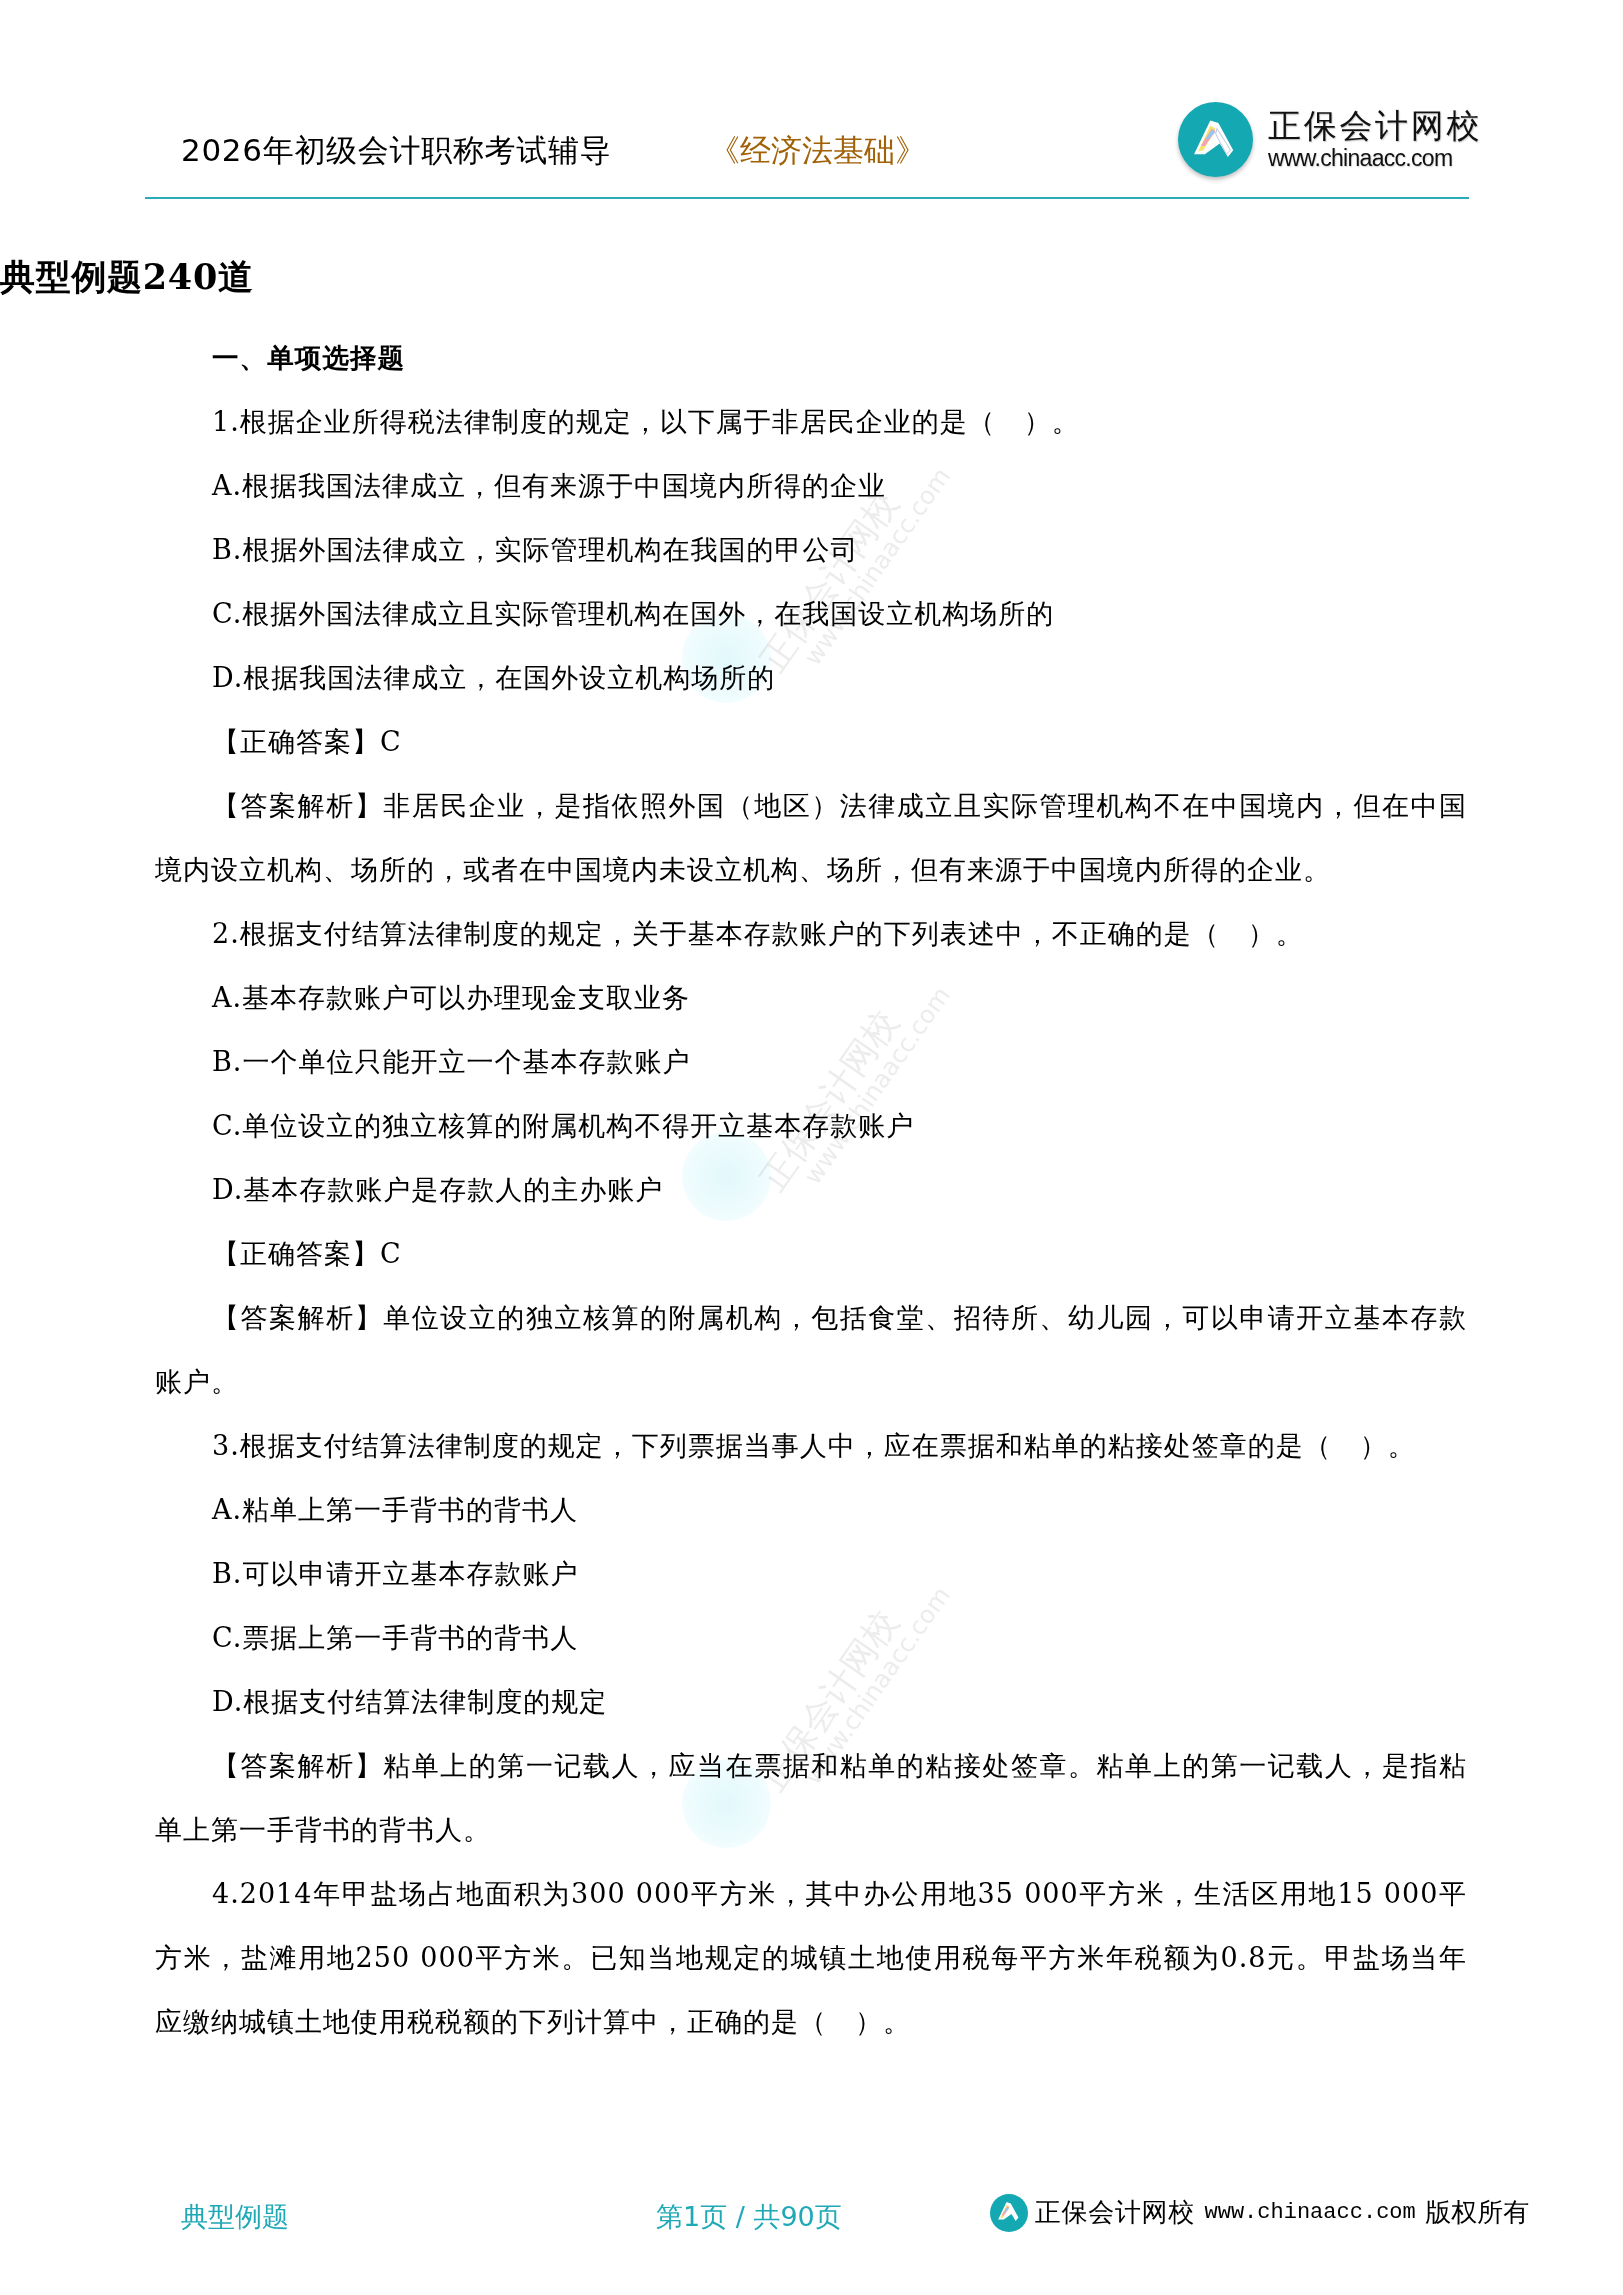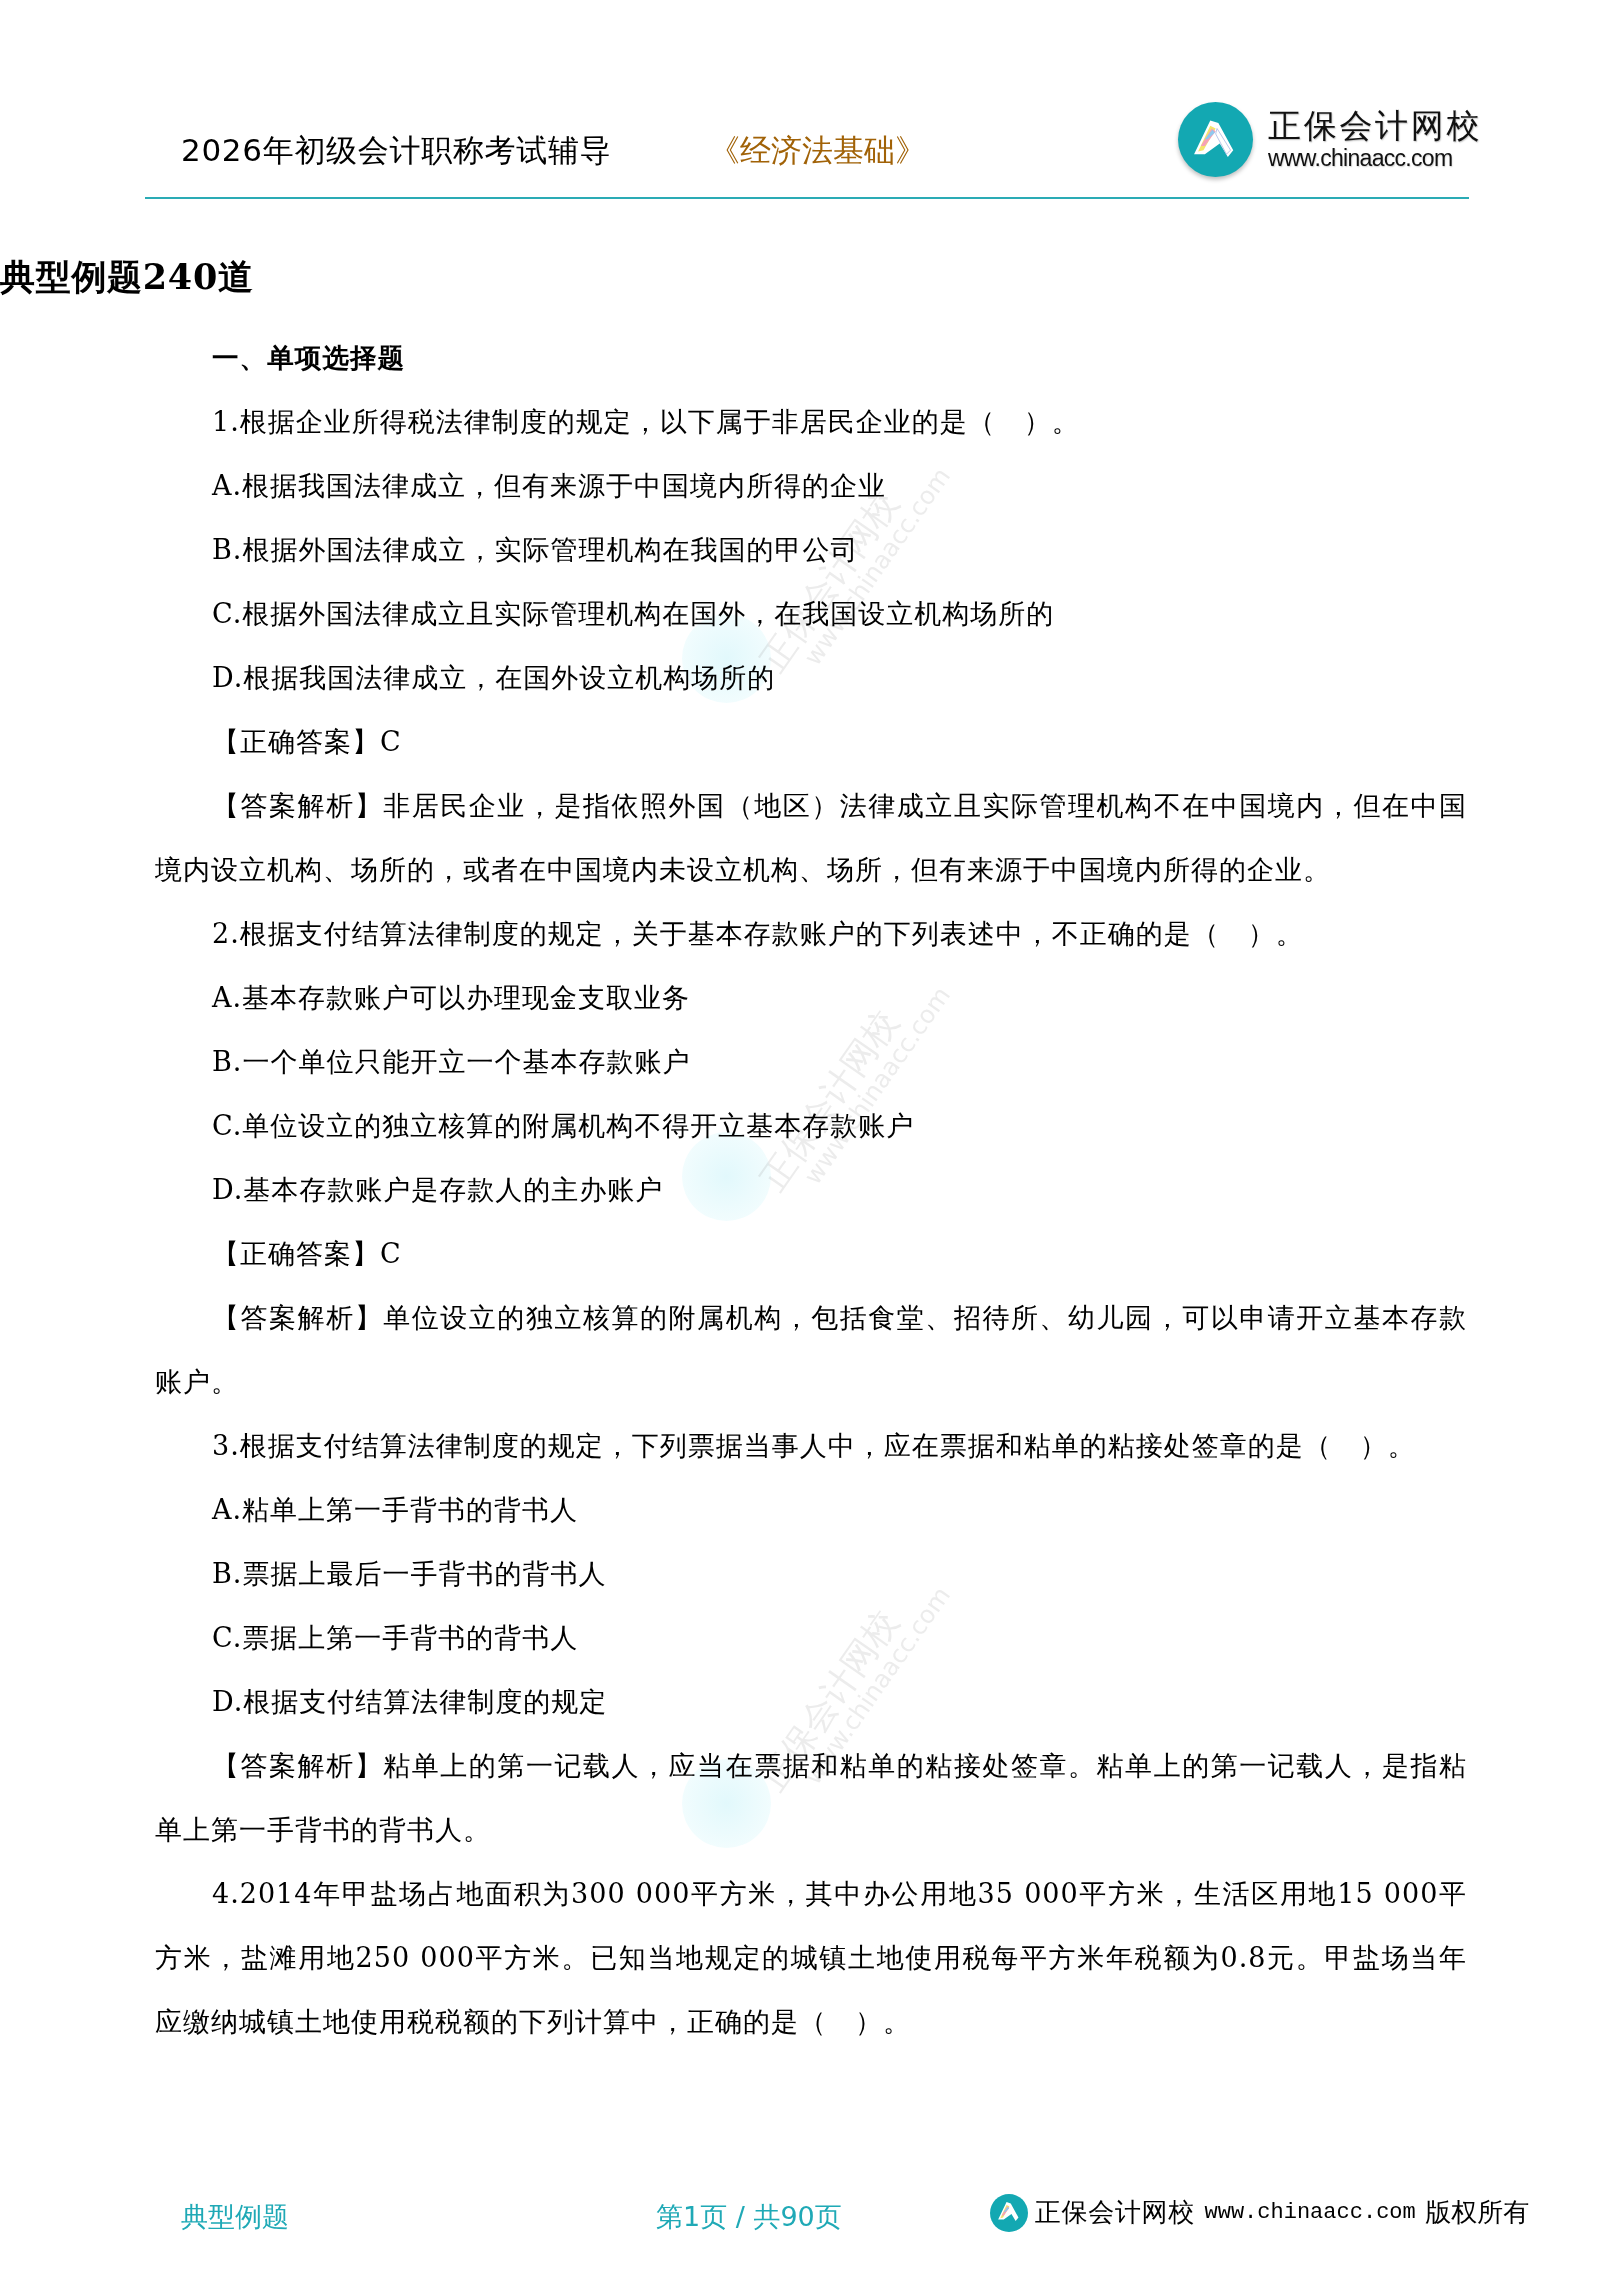--- a/index.html
+++ b/index.html
@@ -102,21 +102,21 @@
     <div class="line indent">B.一个单位只能开立一个基本存款账户</div>
     <div class="line indent">C.单位设立的独立核算的附属机构不得开立基本存款账户</div>
     <div class="line indent">D.基本存款账户是存款人的主办账户</div>
     <div class="line indent">【正确答案】C</div>
     <div class="line justify">【答案解析】单位设立的独立核算的附属机构，包括食堂、招待所、幼儿园，可以申请开立基本存款账户。</div>
   </div>
 
   <div>
     <div class="line indent">3.根据支付结算法律制度的规定，下列票据当事人中，应在票据和粘单的粘接处签章的是（　）。</div>
     <div class="line indent">A.粘单上第一手背书的背书人</div>
-    <div class="line indent">B.票据上最后一手背书的背书人</div>
+    <div class="line indent">B.可以申请开立基本存款账户</div>
     <div class="line indent">C.票据上第一手背书的背书人</div>
     <div class="line indent">D.根据支付结算法律制度的规定</div>
     <div class="line justify">【答案解析】粘单上的第一记载人，应当在票据和粘单的粘接处签章。粘单上的第一记载人，是指粘单上第一手背书的背书人。</div>
   </div>
 
   <div>
     <div class="line justify">4.2014年甲盐场占地面积为300 000平方米，其中办公用地35 000平方米，生活区用地15 000平方米，盐滩用地250 000平方米。已知当地规定的城镇土地使用税每平方米年税额为0.8元。甲盐场当年应缴纳城镇土地使用税税额的下列计算中，正确的是（　）。</div>
   </div>
 </div>
 

